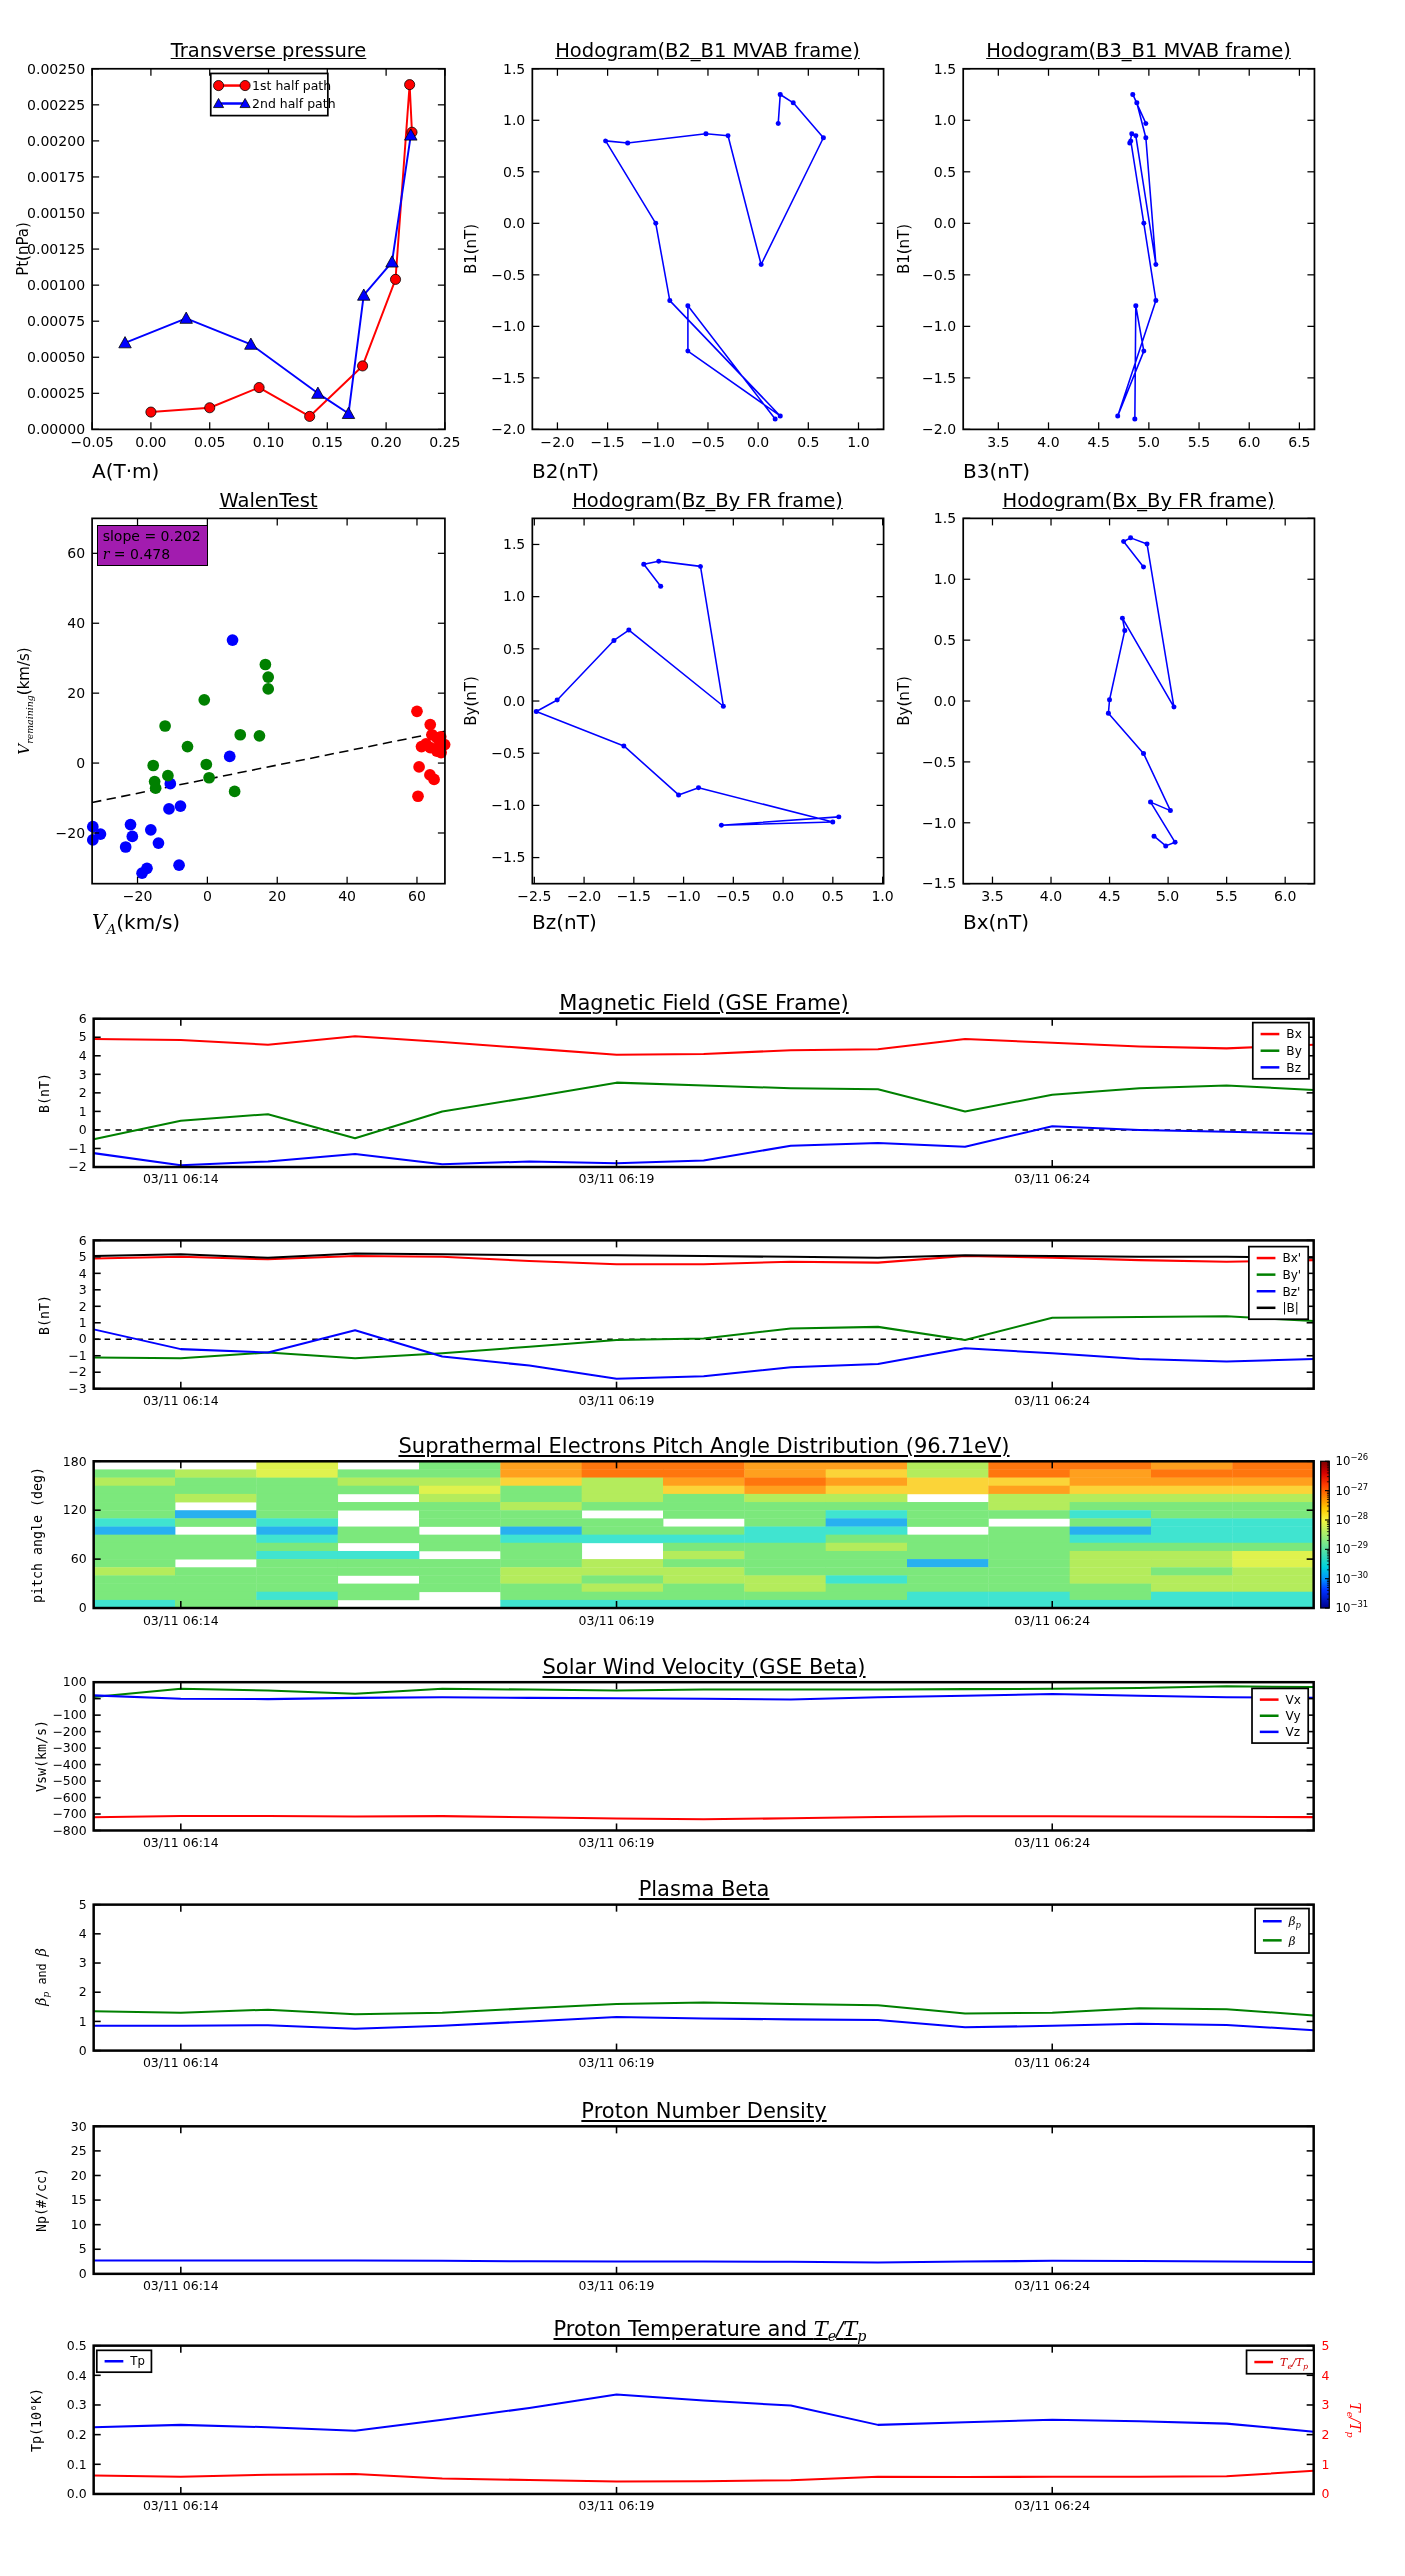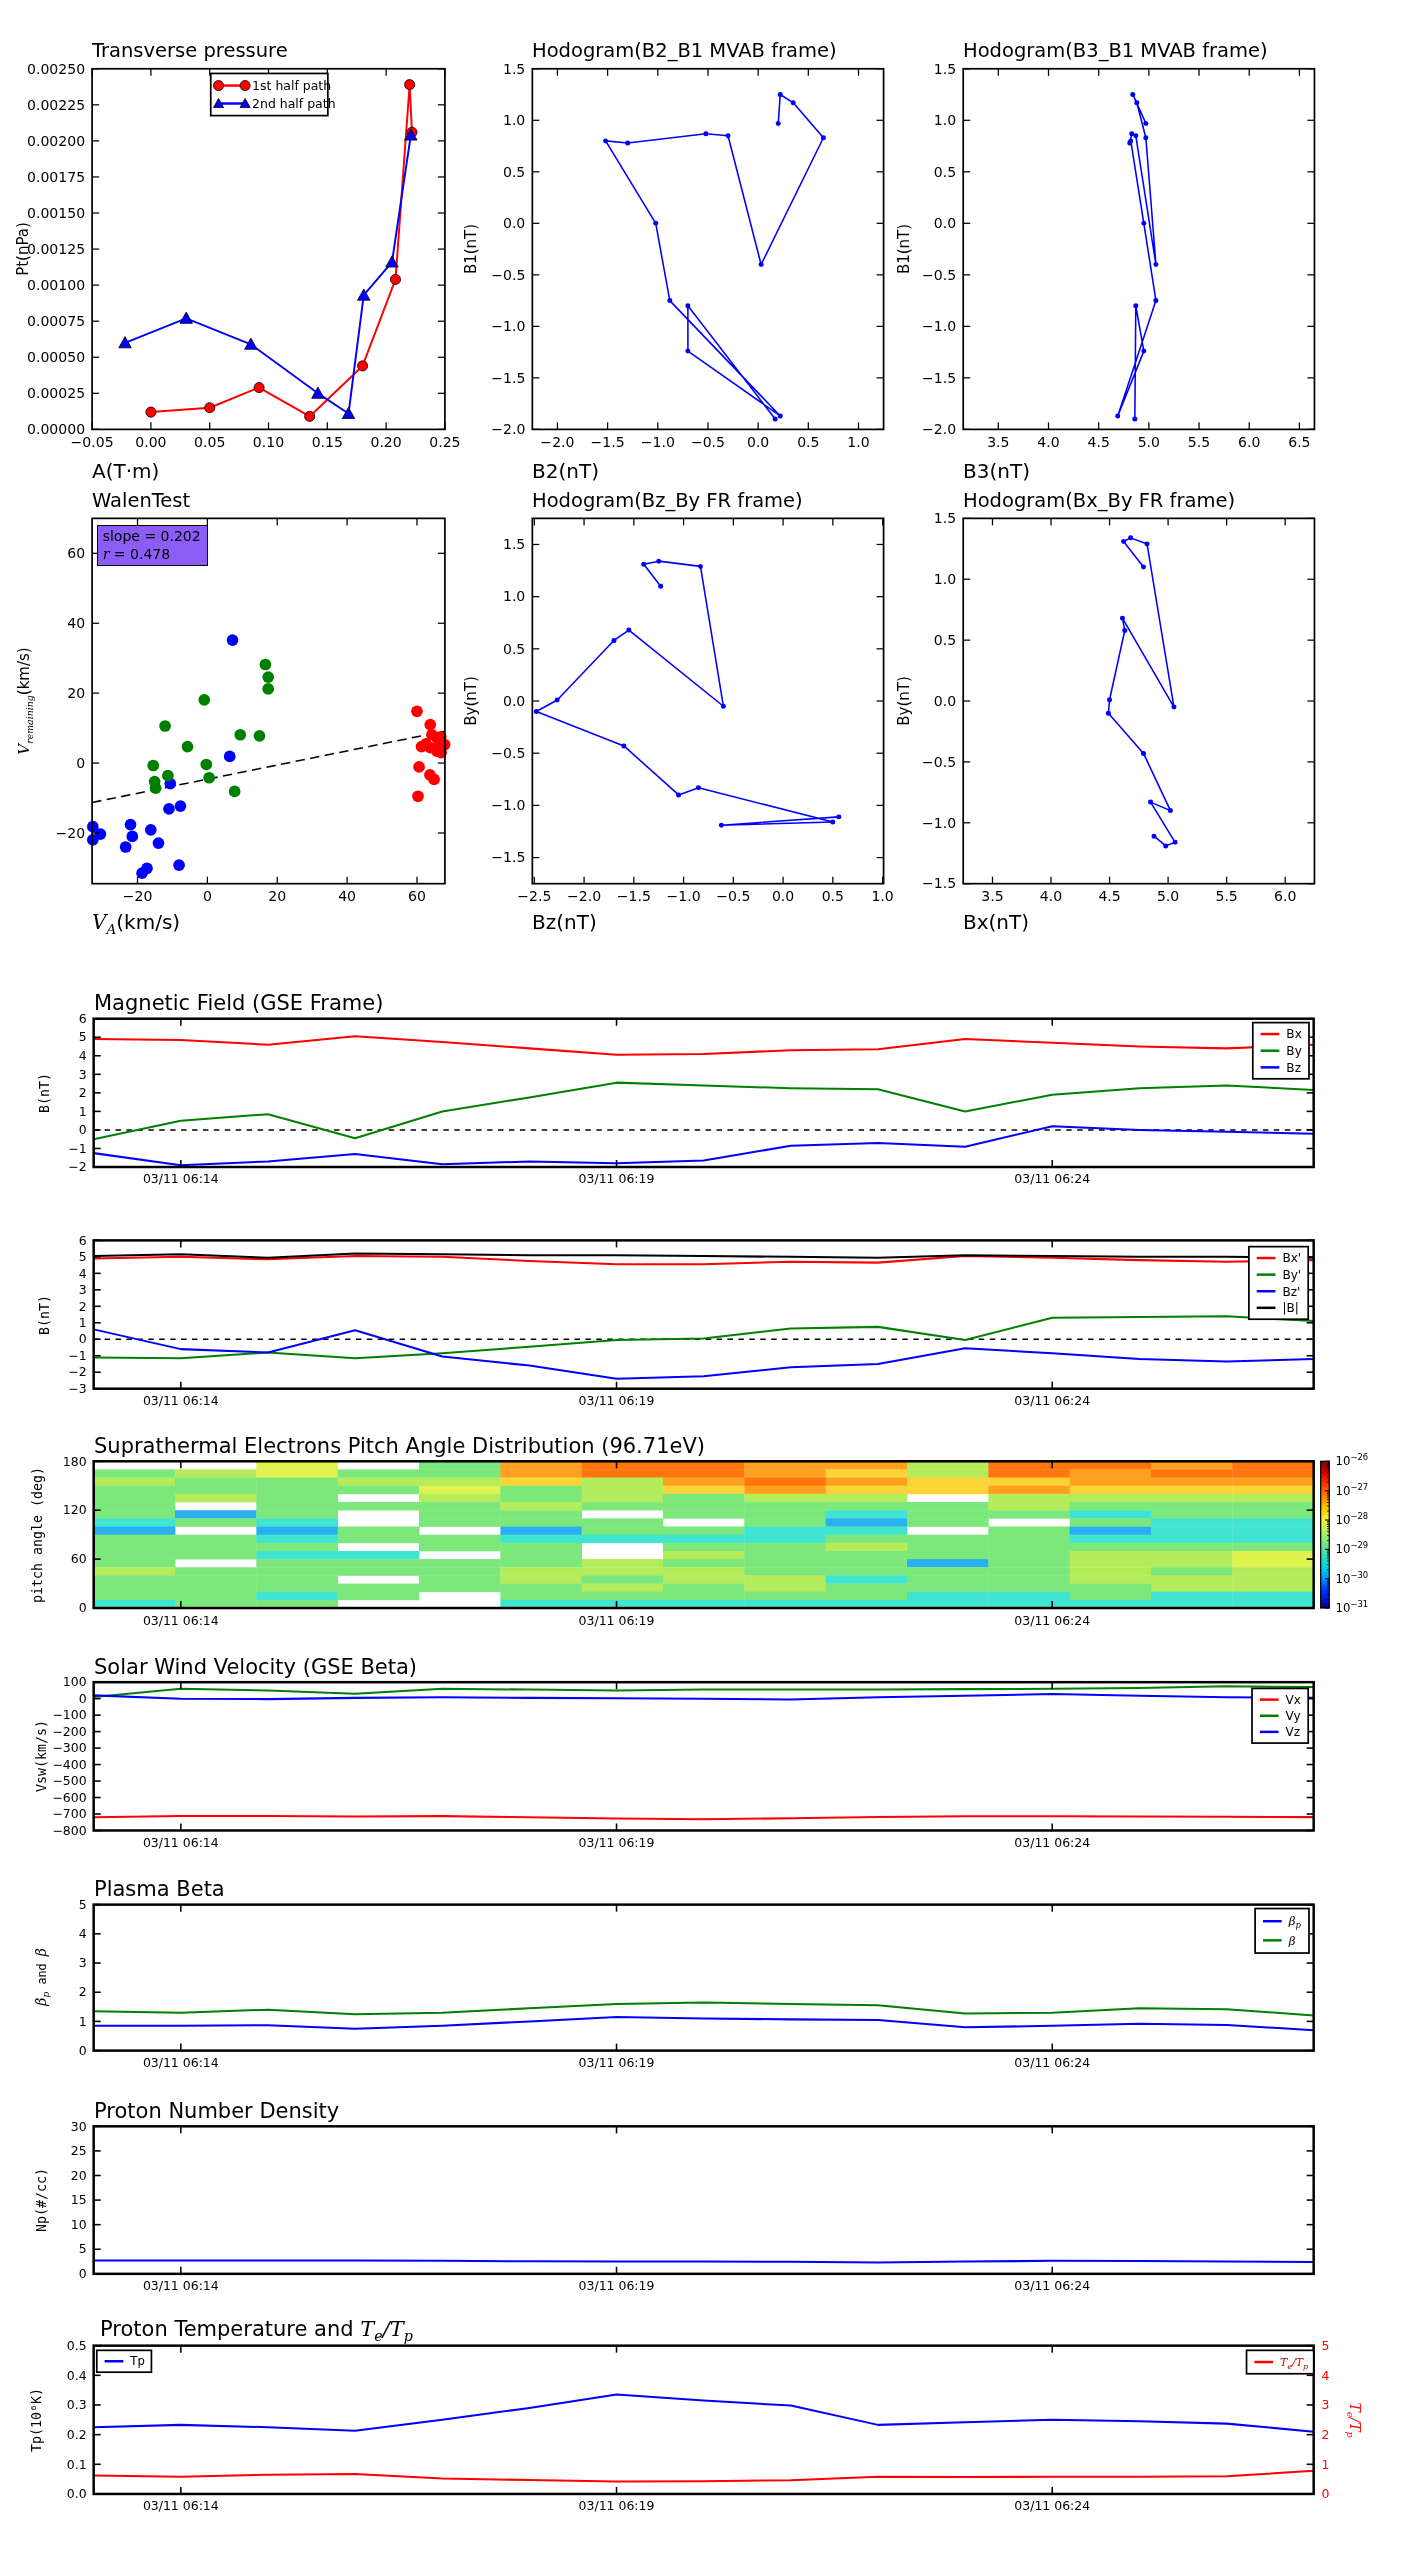--- a/index.html
+++ b/index.html
@@ -1,29 +1,29 @@
 <!DOCTYPE html>
 <html style="font-size:12.5px"><head>
 <meta charset="utf-8">
 <style>
   html,body{margin:0;padding:0;background:#fff;}
   .fig{position:relative;width:1405px;height:2576px;background:#fff;color:#000;
        font-family:"DejaVu Sans","Liberation Sans",sans-serif;}
   .fig svg{position:absolute;left:0;top:0;}
-  .t{position:absolute;text-align:left;font-size:19.5px;white-space:nowrap;}
+  .t{position:absolute;text-align:center;font-size:19.5px;white-space:nowrap;text-decoration:underline;}
   .t.panel{font-size:21px;}
   .xl{position:absolute;text-align:left;font-size:20px;white-space:nowrap;}
   .yl{position:absolute;transform:translate(-50%,-50%) rotate(-90deg);white-space:nowrap;
       font-size:15px;}
   .yl.panel{font-size:13.3px;}
   .yl.right{transform:translate(-50%,-50%) rotate(90deg);color:#ff0000;}
   .mono{font-family:"DejaVu Sans Mono","Liberation Mono",monospace;}
   .mi{font-family:"DejaVu Serif","Liberation Serif",serif;font-style:italic;}
   sub{font-size:0.68em;}
-  .ann{position:absolute;border:1.6px solid #000;background:#8b5cf6;padding:0.8px 6.2px 2.3px 4.7px;
+  .ann{position:absolute;border:1.6px solid #000;background:#a21caf;padding:0.8px 6.2px 2.3px 4.7px;
        font-size:14px;line-height:1.3;white-space:nowrap;}
 </style>
 </head>
 <body>
 
 <div class="fig">
   <svg id="charts" width="1405" height="2576" viewBox="0 0 1800 3300">
       <g>
         <g>
           <polyline points="193.3,527.8 268.7,522.3 331.9,496.4 396.7,533.4 464.5,468.7 506.7,357.8 524.8,108.3 527.8,169.3" fill="none" stroke="#ff0000" stroke-width="2.5" stroke-linejoin="round"></polyline>

